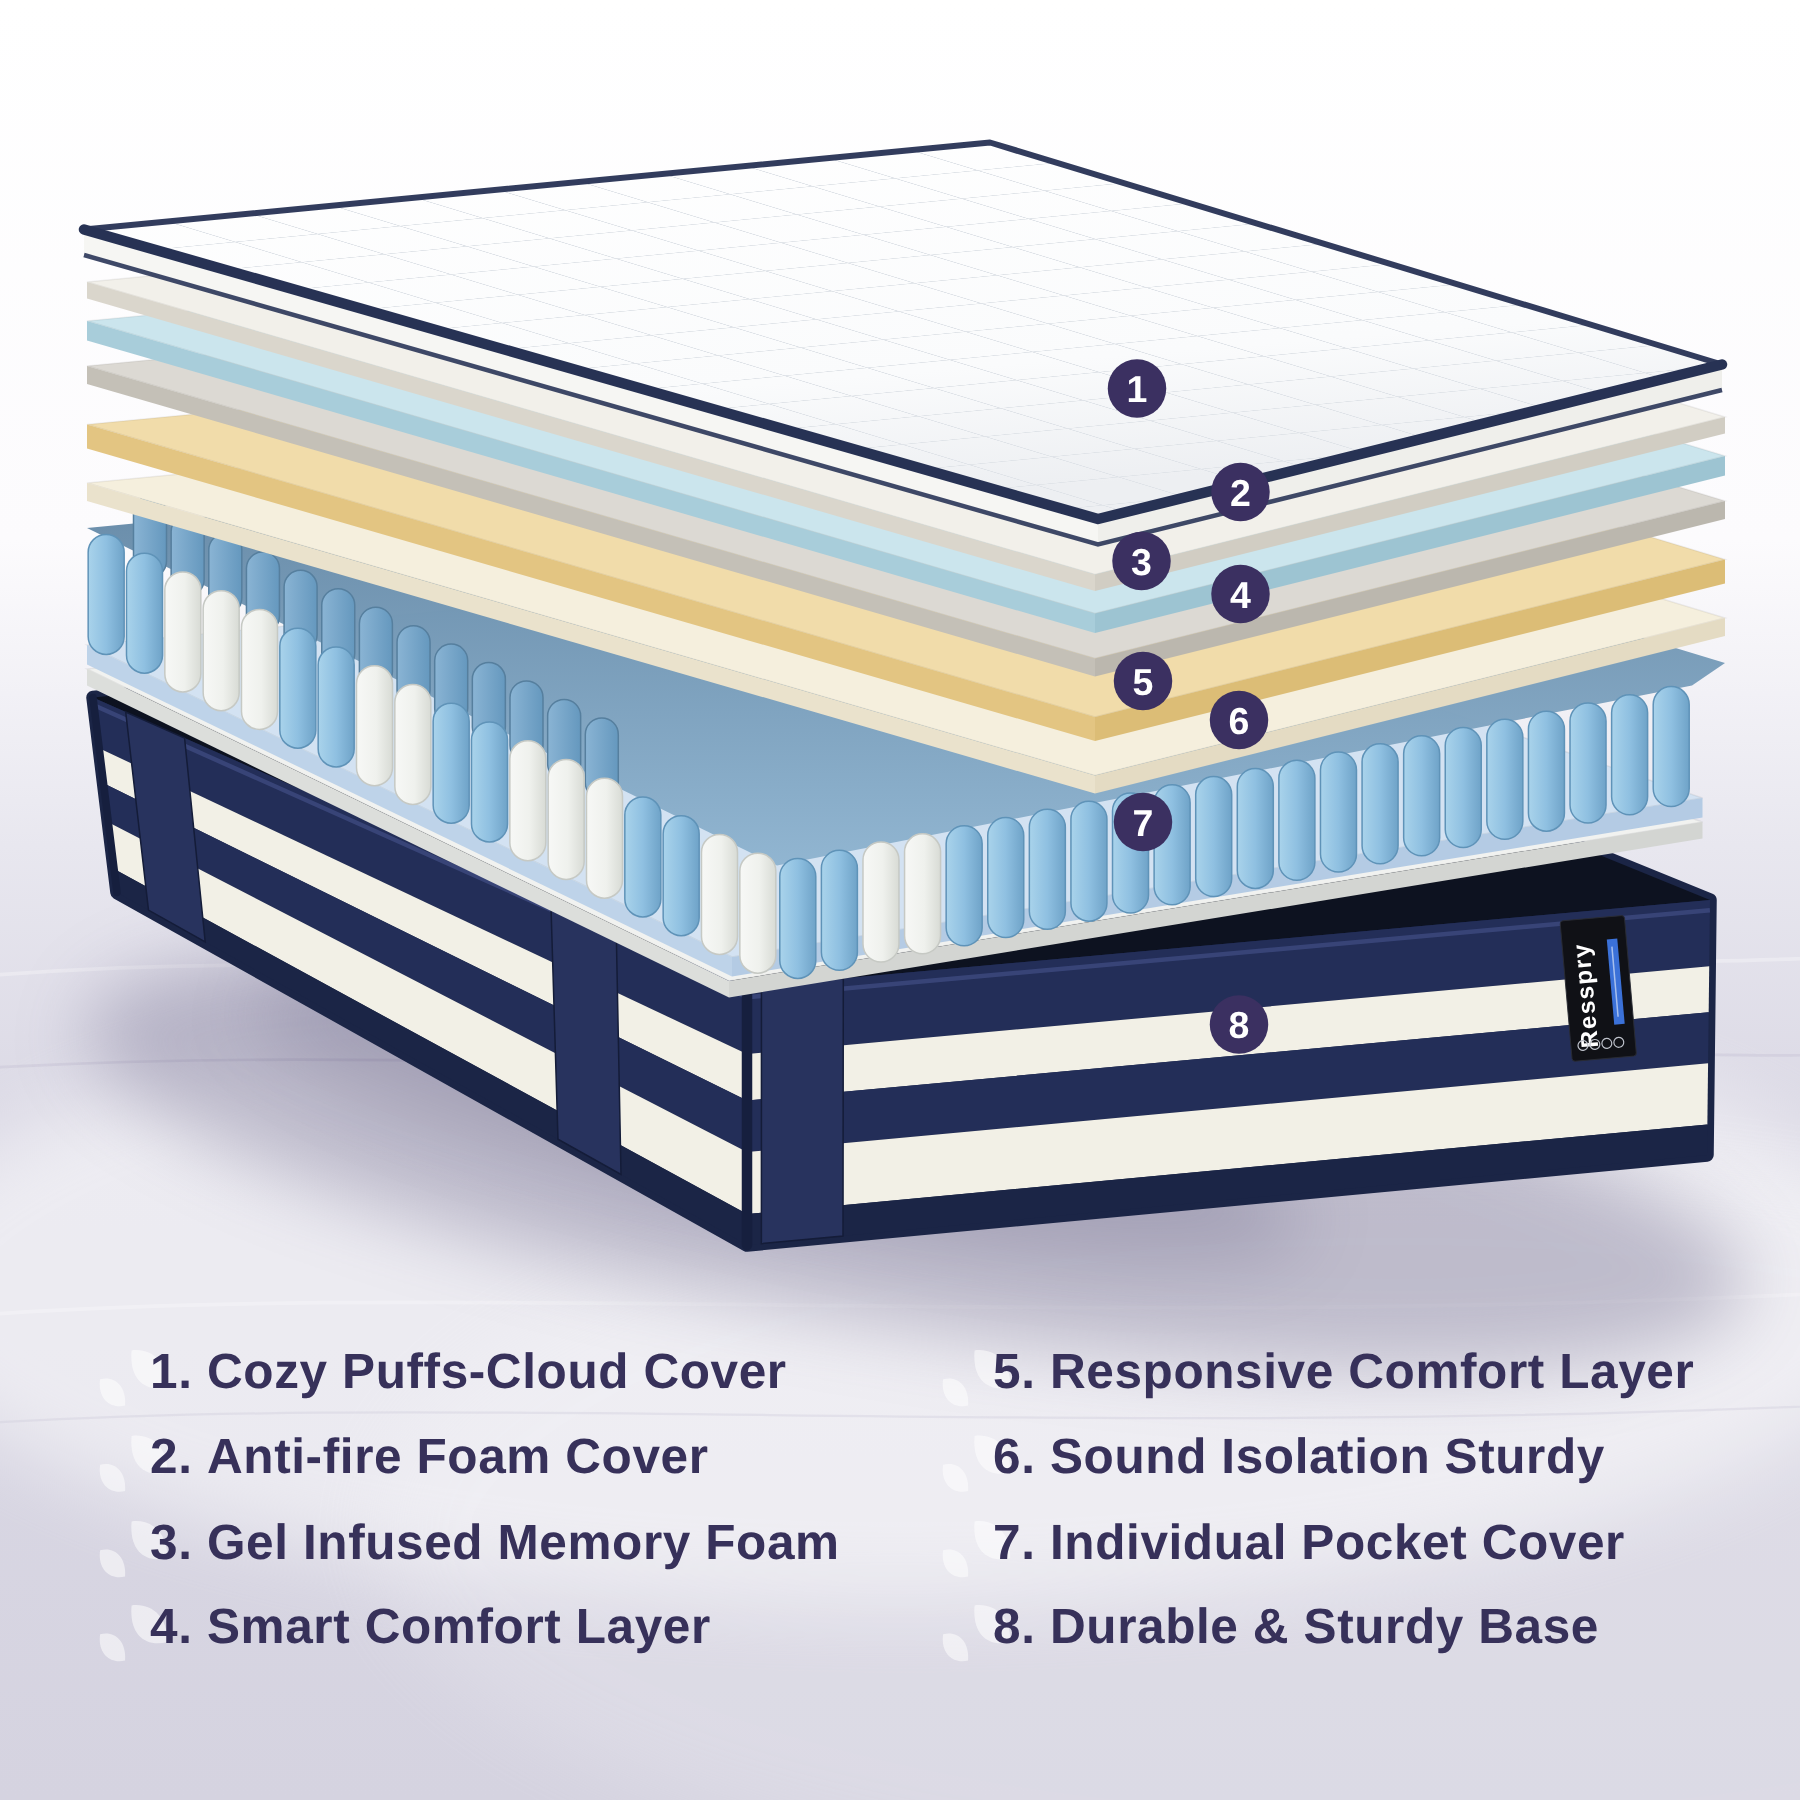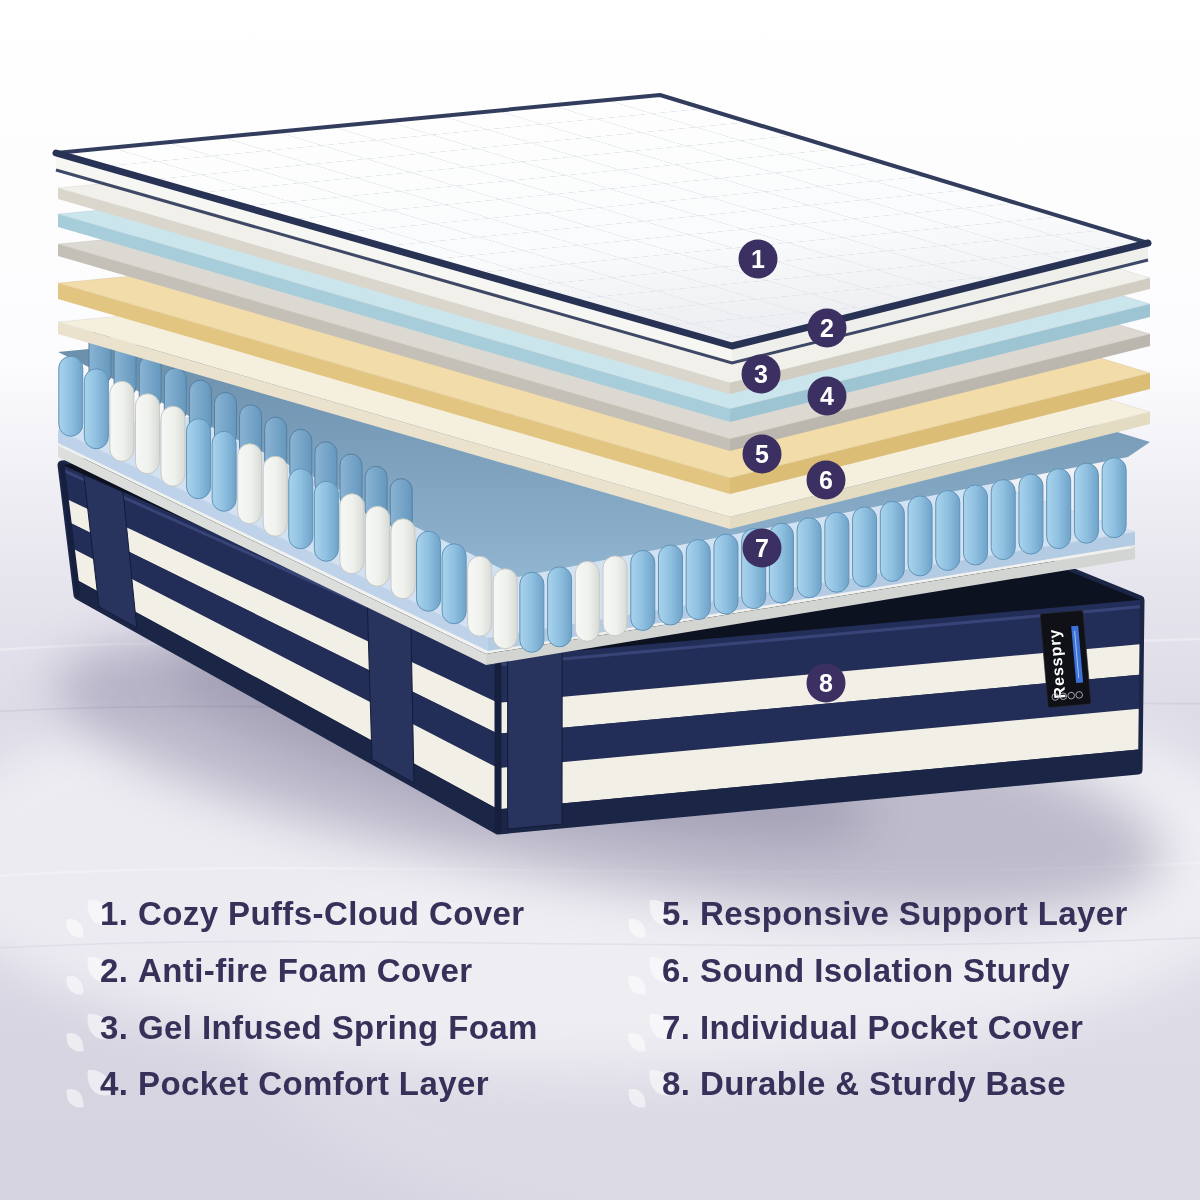--- a/index.html
+++ b/index.html
@@ -260,41 +260,41 @@
     <span class="lbl">Anti-fire Foam Cover</span>
   </div>
   <div class="legend-row" style="left:58px;top:1009px">
     <svg class="leaf" viewBox="0 0 64 56">
           <g fill="#FFFFFF" opacity="0.55">
             <path d="M34 2 C50 0 62 12 61 30 C44 34 32 24 34 2 Z"></path>
             <path d="M10 24 C21 21 30 29 29 44 C17 47 8 38 10 24 Z"></path>
           </g>
         </svg>
     <span class="num">3.</span>
-    <span class="lbl">Gel Infused Spring Foam</span>
+    <span class="lbl">Gel Infused Memory Foam</span>
   </div>
   <div class="legend-row" style="left:58px;top:1065px">
     <svg class="leaf" viewBox="0 0 64 56">
           <g fill="#FFFFFF" opacity="0.55">
             <path d="M34 2 C50 0 62 12 61 30 C44 34 32 24 34 2 Z"></path>
             <path d="M10 24 C21 21 30 29 29 44 C17 47 8 38 10 24 Z"></path>
           </g>
         </svg>
     <span class="num">4.</span>
-    <span class="lbl">Pocket Comfort Layer</span>
+    <span class="lbl">Smart Comfort Layer</span>
   </div>
   <div class="legend-row" style="left:620px;top:895px">
     <svg class="leaf" viewBox="0 0 64 56">
           <g fill="#FFFFFF" opacity="0.55">
             <path d="M34 2 C50 0 62 12 61 30 C44 34 32 24 34 2 Z"></path>
             <path d="M10 24 C21 21 30 29 29 44 C17 47 8 38 10 24 Z"></path>
           </g>
         </svg>
     <span class="num">5.</span>
-    <span class="lbl">Responsive Support Layer</span>
+    <span class="lbl">Responsive Comfort Layer</span>
   </div>
   <div class="legend-row" style="left:620px;top:952px">
     <svg class="leaf" viewBox="0 0 64 56">
           <g fill="#FFFFFF" opacity="0.55">
             <path d="M34 2 C50 0 62 12 61 30 C44 34 32 24 34 2 Z"></path>
             <path d="M10 24 C21 21 30 29 29 44 C17 47 8 38 10 24 Z"></path>
           </g>
         </svg>
     <span class="num">6.</span>
     <span class="lbl">Sound Isolation Sturdy</span>

